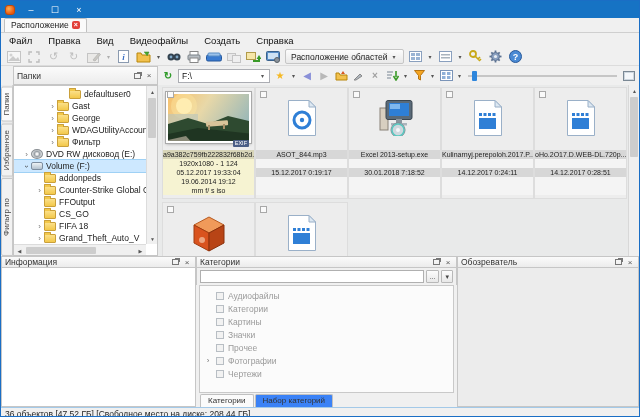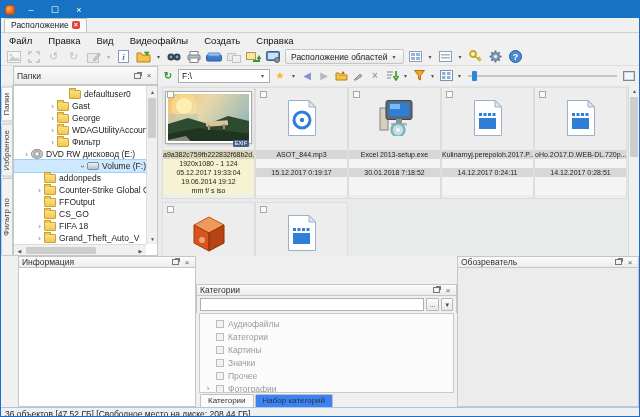--- a/index.html
+++ b/index.html
@@ -72,21 +72,21 @@
            background:#eaeaea; border-right:1px solid #d2d2d2; }
   .vtab { writing-mode:vertical-rl; transform:rotate(180deg); font-size:8px; color:#444;
           background:#f2f2f2; border:1px solid #c8c8c8; border-radius:0 2px 2px 0;
           padding:5px 0; text-align:center; width:12px; }
   .vtab.act { background:#fbfbfb; }
 
   .tree-wrap { width:145px; position:relative; background:#fff; border:1px solid #c6c6c6; }
   .tree { position:absolute; inset:0 11px 11px 0; overflow:hidden; padding-top:2px; }
   .titem { display:flex; align-items:center; height:12px; font-size:8.5px; color:#222;
            white-space:nowrap; }
-  .titem.sel { background:#cde8ff; outline:1px solid #9fd1f5;justify-content:flex-end; }
+  .titem.sel { background:#cde8ff; outline:1px solid #9fd1f5; }
   .exp { width:9px; font-size:8px; color:#777; text-align:center; flex:0 0 9px; }
   .exp.open { transform:rotate(90deg); color:#333; }
   .fico { flex:0 0 12px; width:12px; height:9px; margin-right:3px; position:relative;
           background:linear-gradient(#fbe089,#f3c84a); border:1px solid #caa03a; border-radius:1px; }
   .fico::before { content:""; position:absolute; top:-3px; left:-1px; width:5px; height:2px;
                   background:#f3c84a; border:1px solid #caa03a; border-bottom:none;
                   border-radius:1px 1px 0 0; }
   .fico.disc { background:radial-gradient(circle,#f4f4f4 15%,#9aa0a6 40%,#d8dcde 70%);
                border-color:#8a8f94; border-radius:50%; width:11px; height:10px; }
   .fico.disc::before, .fico.drive::before { display:none; }
@@ -118,22 +118,22 @@
   .lgray { background:#d7d7d7; }
   .lblank { background:#f4f4f4; }
   .lnamey { background:#d8d5b8; }
   .linfoy { background:#f6f3d2; }
   .bvsb { position:absolute; top:0; right:0; bottom:0; width:11px; background:#f0f0f0;
           border-left:1px solid #d8d8d8; }
 
   
   .bottom { height:151px; display:flex; }
   .panel { display:flex; flex-direction:column; }
-  .p-info { width:195px;padding-left:17px; }
-  .p-cat  { width:261px;margin-top:28px; }
+  .p-info { width:195px; }
+  .p-cat  { width:261px; }
   .p-prev { flex:1; }
   .p-body-white { flex:1; background:#fff; border:1px solid #c6c6c6; border-top:none; }
   .p-body-gray  { flex:1; background:#ececec; border:1px solid #c6c6c6; border-top:none; }
   .cat-inrow { display:flex; gap:2px; padding:2px 3px; background:#f0f0f0;
                border-left:1px solid #c6c6c6; border-right:1px solid #c6c6c6; }
   .cat-input { flex:1; height:13px; background:#fff; border:1px solid #b0b0b0; }
   .mini-btn { height:13px; font-size:7px; color:#444; border:1px solid #b8b8b8;
               background:linear-gradient(#fcfcfc,#e8e8e8); padding:0 3px; display:flex;
               align-items:center; border-radius:1px; }
   .cat-list { flex:1; margin:0 3px; background:#fbfbfb; border:1px solid #c9c9c9;

